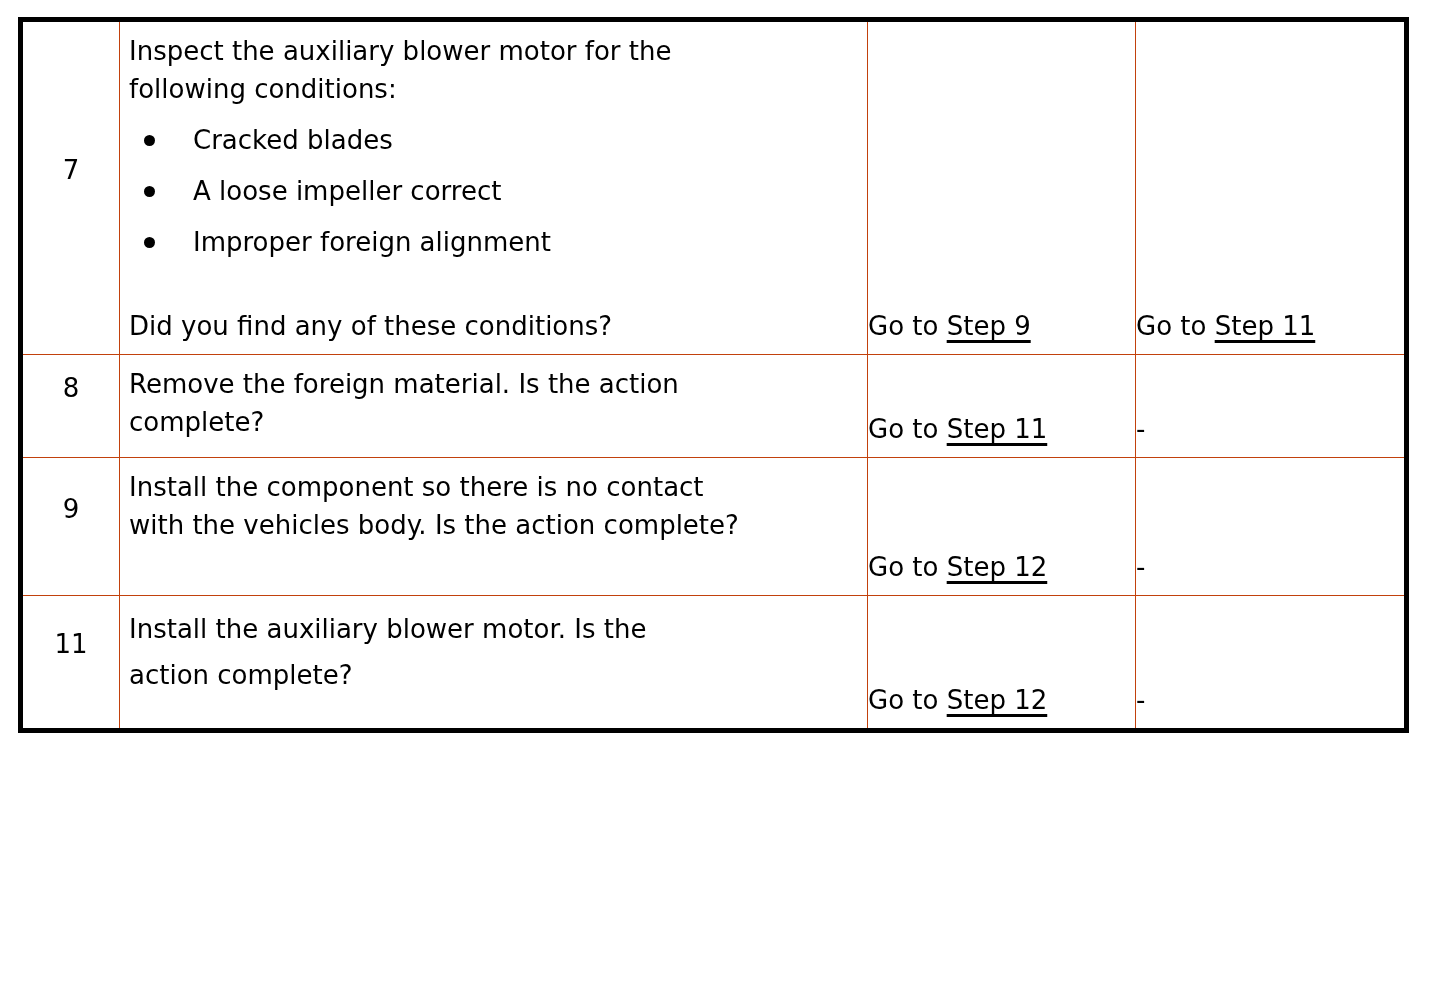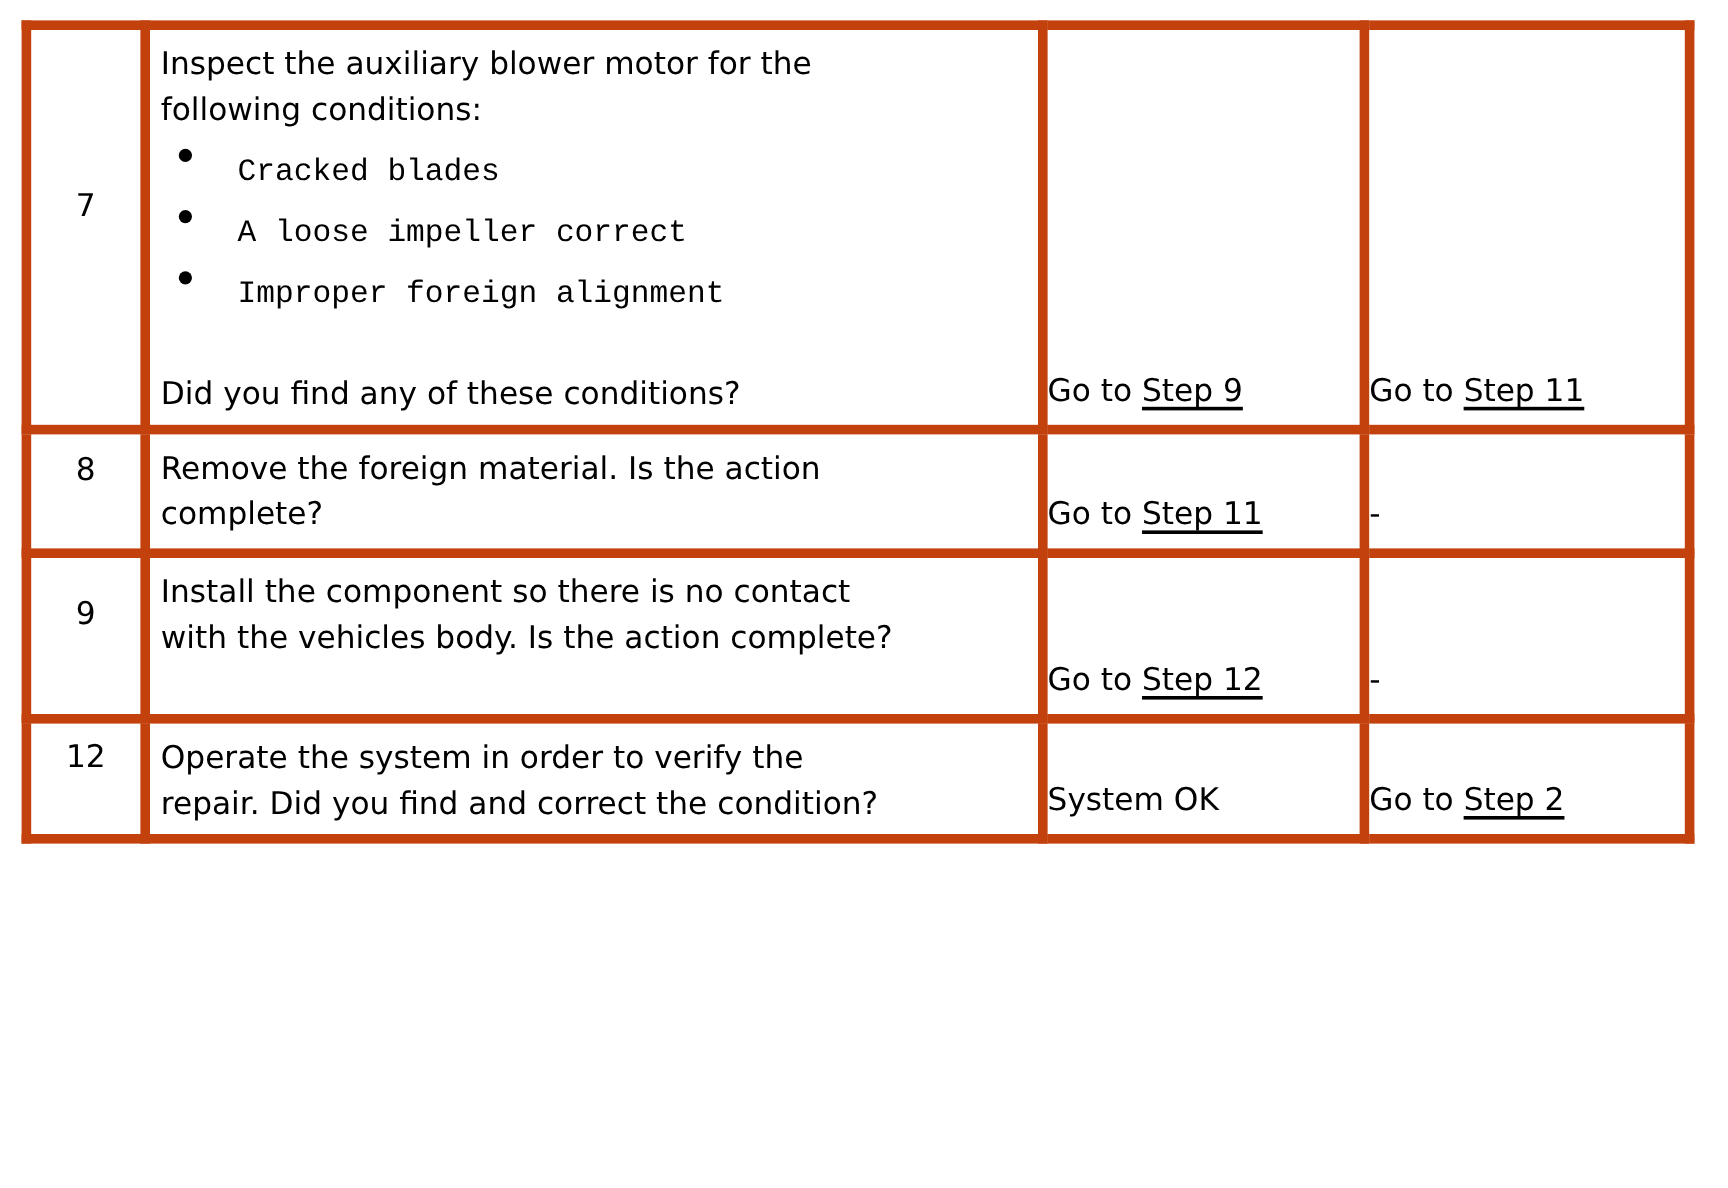--- a/index.html
+++ b/index.html
@@ -15,21 +15,21 @@
     line-height: 38px;
   }
   table.diag {
     border-collapse: collapse;
     table-layout: fixed;
     margin: 17px 0 0 18px;
     width: 1386px;
     border: 5px solid #000;
   }
   td {
-    border: 8px solid #c2410c;
+    border: 1px solid #c2410c;
     padding: 0;
     overflow: hidden;
   }
   td.step {
     text-align: center;
     vertical-align: middle;
     padding-bottom: 36px;
   }
   td.action {
     vertical-align: top;
@@ -48,23 +48,22 @@
     text-underline-offset: 5px;
   }
   
   .row7-stack {
     display: flex;
     flex-direction: column;
     height: 313px;
   }
   .bullet-item {
     display: flex;
-    align-items: flex-start;
+    align-items: center;
     margin-top: 13px;
-    font-family: Liberation Mono, monospace;
   }
   .dot {
     flex: none;
     width: 11px;
     height: 11px;
     border-radius: 50%;
     background: #000;
     margin-left: 15px;
     margin-right: 38px;
   }
@@ -142,30 +141,30 @@
     </td>
     <td class="result">
       <span>Go to </span><span class="step-link">Step 12</span>
     </td>
     <td class="result">
       <span>-</span>
     </td>
   </tr>
 
 
-
-  <tr style="height:99px;">
+  <tr style="height:135px;">
     <td class="step">
-      <span>12</span>
+      <span>11</span>
     </td>
     <td class="action">
-      <div class="lines">Operate the system in order to verify the
-repair. Did you find and correct the condition?</div>
+      <div class="lines gap-lines">Install the auxiliary blower motor. Is the
+action complete?</div>
     </td>
     <td class="result">
-      <span>System OK</span>
+      <span>Go to </span><span class="step-link">Step 12</span>
     </td>
     <td class="result">
-      <span>Go to </span><span class="step-link">Step 2</span>
+      <span>-</span>
     </td>
   </tr>
+
 </tbody>
   </table>
 
 </body></html>

